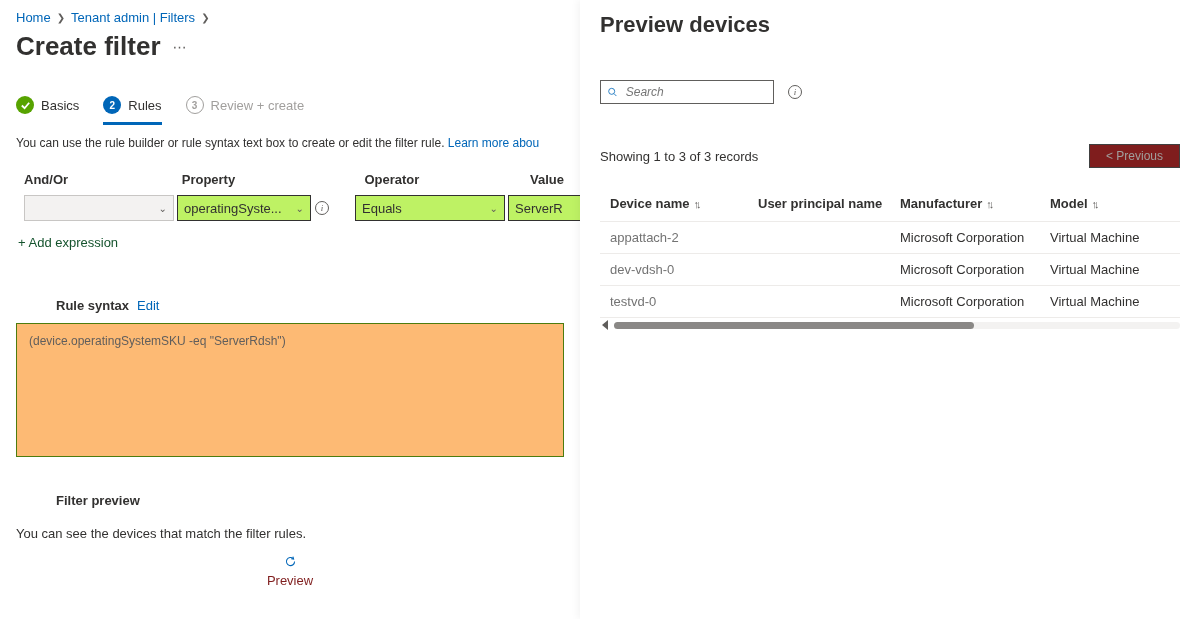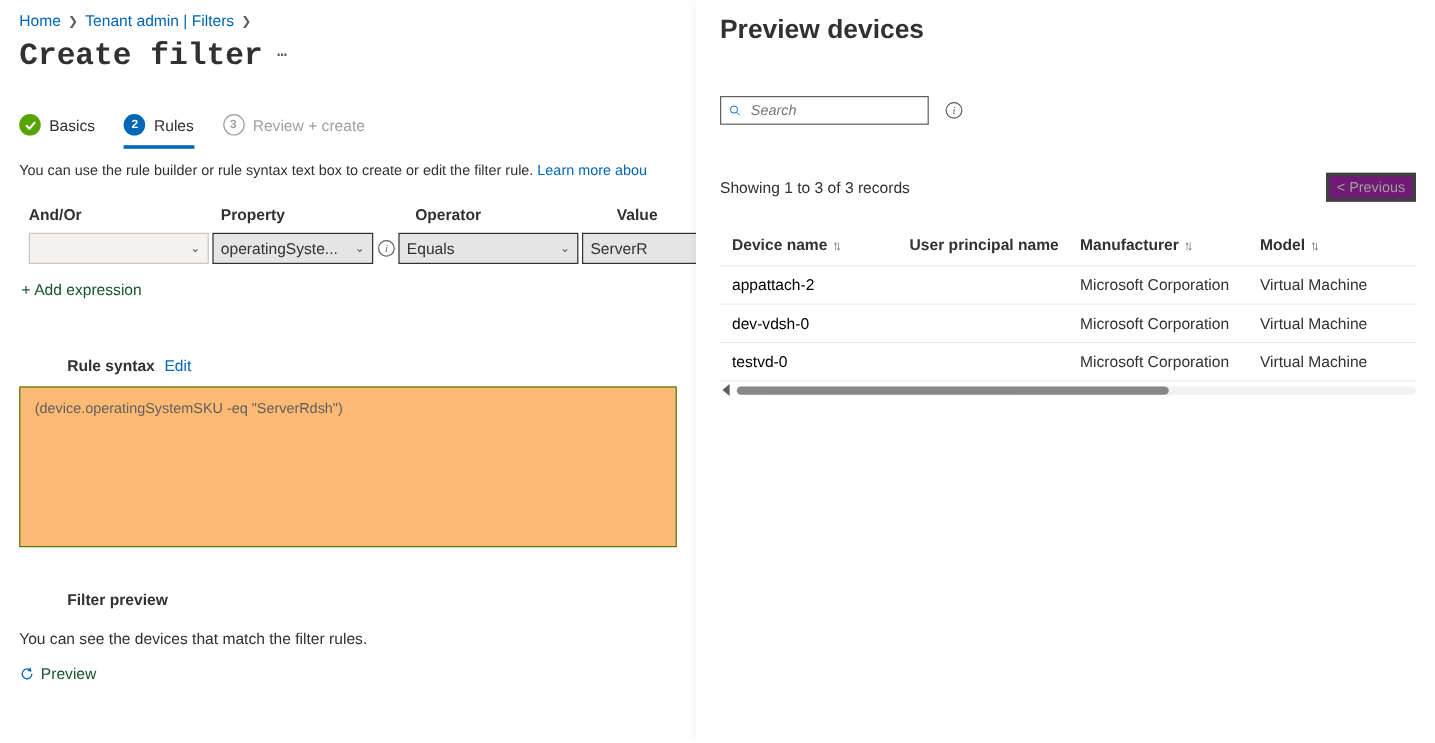--- a/index.html
+++ b/index.html
@@ -26,21 +26,21 @@
     border-left: 0;
     box-shadow: -2px 0 8px rgba(0,0,0,0.05);
     position: relative;
   }
 
   
   .breadcrumb { font-size: 13px; color: #605e5c; display:flex; align-items:center; gap:6px; flex-wrap:wrap;}
   .breadcrumb a { color: #0066b8; text-decoration:none; }
   .breadcrumb .chev { color:#605e5c; font-size:10px;}
   
-  .page-title-row { display:flex; align-items:center; gap:12px; margin-top:6px;font-family:Liberation Mono, monospace; }
+  .page-title-row { display:flex; align-items:center; gap:12px; margin-top:6px; }
   .page-title { font-size: 26px; font-weight: 600; color:#323130; }
   .more-dots { color:#605e5c; letter-spacing:2px; font-size:14px; cursor:pointer; }
 
   
   .wizard { display:flex; gap:24px; margin-top:34px; align-items:center; }
   .wiz-step { display:flex; align-items:center; gap:7px; cursor:pointer; }
   .wiz-circle {
     width:18px; height:18px; border-radius:50%;
     display:flex; align-items:center; justify-content:center;
     font-size:10px; font-weight:600; color:#fff;
@@ -54,25 +54,25 @@
   .wiz-step.pending .wiz-label { color:#a19f9d; }
 
   .desc { margin-top:22px; font-size:12px; color:#323130;}
   .desc a { color:#0066b8; text-decoration:none;}
 
   
   .rb-head { display:flex; margin-top:22px; font-size:13px; font-weight:600; color:#323130;}
   .rb-row { display:flex; margin-top:8px; align-items:center; gap:3px;}
   .col-andor { width: 168px; padding-left:8px;}
   .col-prop  { width: 162px; }
-  .col-op    { width: 168px; }
+  .col-op    { width: 168px; margin-left: 23px; }
   .col-val   { flex:1; }
   .rb-head .col-andor{padding-left:8px;}
   .dd {
-    height:26px; border:1px solid #605e5c; background:#e5e5e5;
+    height:26px; border:1px solid #605e5c; background:#bef264;
     display:flex; align-items:center; justify-content:space-between;
     padding:0 6px; font-size:13px; color:#323130; cursor:pointer;
   }
   .dd.disabled { background:#f3f2f1; border-color:#c8c6c4; color:#a19f9d; }
   .dd .chev { font-size:10px; color:#605e5c;}
   .dd.sel { border:1px solid #323130; }
   .col-andor .dd { width:150px;}
   .col-prop .dd  { width:134px;}
   .col-op .dd    { width:150px;}
   .col-val .dd   { width:120px;}
@@ -85,49 +85,49 @@
   
   .section-head { font-size:13px; font-weight:600; margin-top:48px; display:flex; align-items:center; gap:8px;padding-left:40px;}
   .section-head a { font-weight:400; color:#0066b8; text-decoration:none; font-size:13px;}
   
   .syntax-box {
     margin-top:10px; width: 100%; min-height:134px;
     border:1px solid #4d7c0f; background:#fdba74;
     padding:10px 12px; font-size:12px; color:#605e5c;
   }
   .sub-desc { font-size:13px; color:#323130; margin-top:18px;}
-  .preview-link { display:flex; align-items:center; gap:5px; color:#14532d; font-size:13px; margin-top:14px; cursor:pointer;}
+  .preview-link { display:flex; align-items:center; gap:5px; color:#7f1d1d; font-size:13px; margin-top:14px; cursor:pointer;flex-direction:column;}
   .refresh-icon { width:13px; height:13px; }
 
   
   .rp-title { font-size:22px; font-weight:600; margin-top:2px; }
   .search-row { display:flex; align-items:center; gap:10px; margin-top:42px;}
   .search-box {
     width:174px; height:24px; border:1px solid #605e5c;
     display:flex; align-items:center; gap:6px; padding:0 6px;
   }
   .search-box input { border:0; outline:0; font-size:12px; width:100%; font-style:italic; color:#605e5c; background:transparent;}
   .search-box .mag { width:12px; height:12px; color:#0066b8;}
   
   .records-row { display:flex; justify-content:space-between; align-items:center; margin-top:40px;}
   .records-text { font-size:13px; color:#323130;}
   .prev-btn {
-    border:3px solid #404040; background:#701a75; color:#a19f9d;
-    font-size:12px; height:24px; padding:0 6px; cursor:default;
+    border:1px solid #404040; background:#7f1d1d; color:#a19f9d;
+    font-size:12px; height:24px; padding:0 16px; cursor:default;
   }
   
   .grid { margin-top:20px; }
   .grid-head { display:flex; font-size:13px; font-weight:600; color:#323130; padding:8px 10px 10px 10px; border-bottom:1px solid #edebe9;}
   .gcol-dn { width:148px;}
   .gcol-upn{ width:142px;}
   .gcol-mf { width:150px;}
   .gcol-md { flex:1;}
   .sort-ic { font-size:11px; color:#605e5c; margin-left:4px; letter-spacing:-3px;}
   .grid-row { display:flex; font-size:13px; padding:8px 10px; border-bottom:1px solid #edebe9;}
-  .grid-row a { color:#000000; text-decoration:none;}
+  .grid-row a { color:#737373; text-decoration:none;}
   
   .hscroll { position:relative; height:12px; margin-top:2px; }
   .hscroll .arrow-l {
     position:absolute; left:2px; top:0; width:0;height:0;
     border-top:5px solid transparent; border-bottom:5px solid transparent;
     border-right:6px solid #605e5c;
   }
   .hscroll .track {
     position:absolute; left:14px; right:0; top:2px; height:7px;
     background:#f3f2f1; border-radius:4px;

